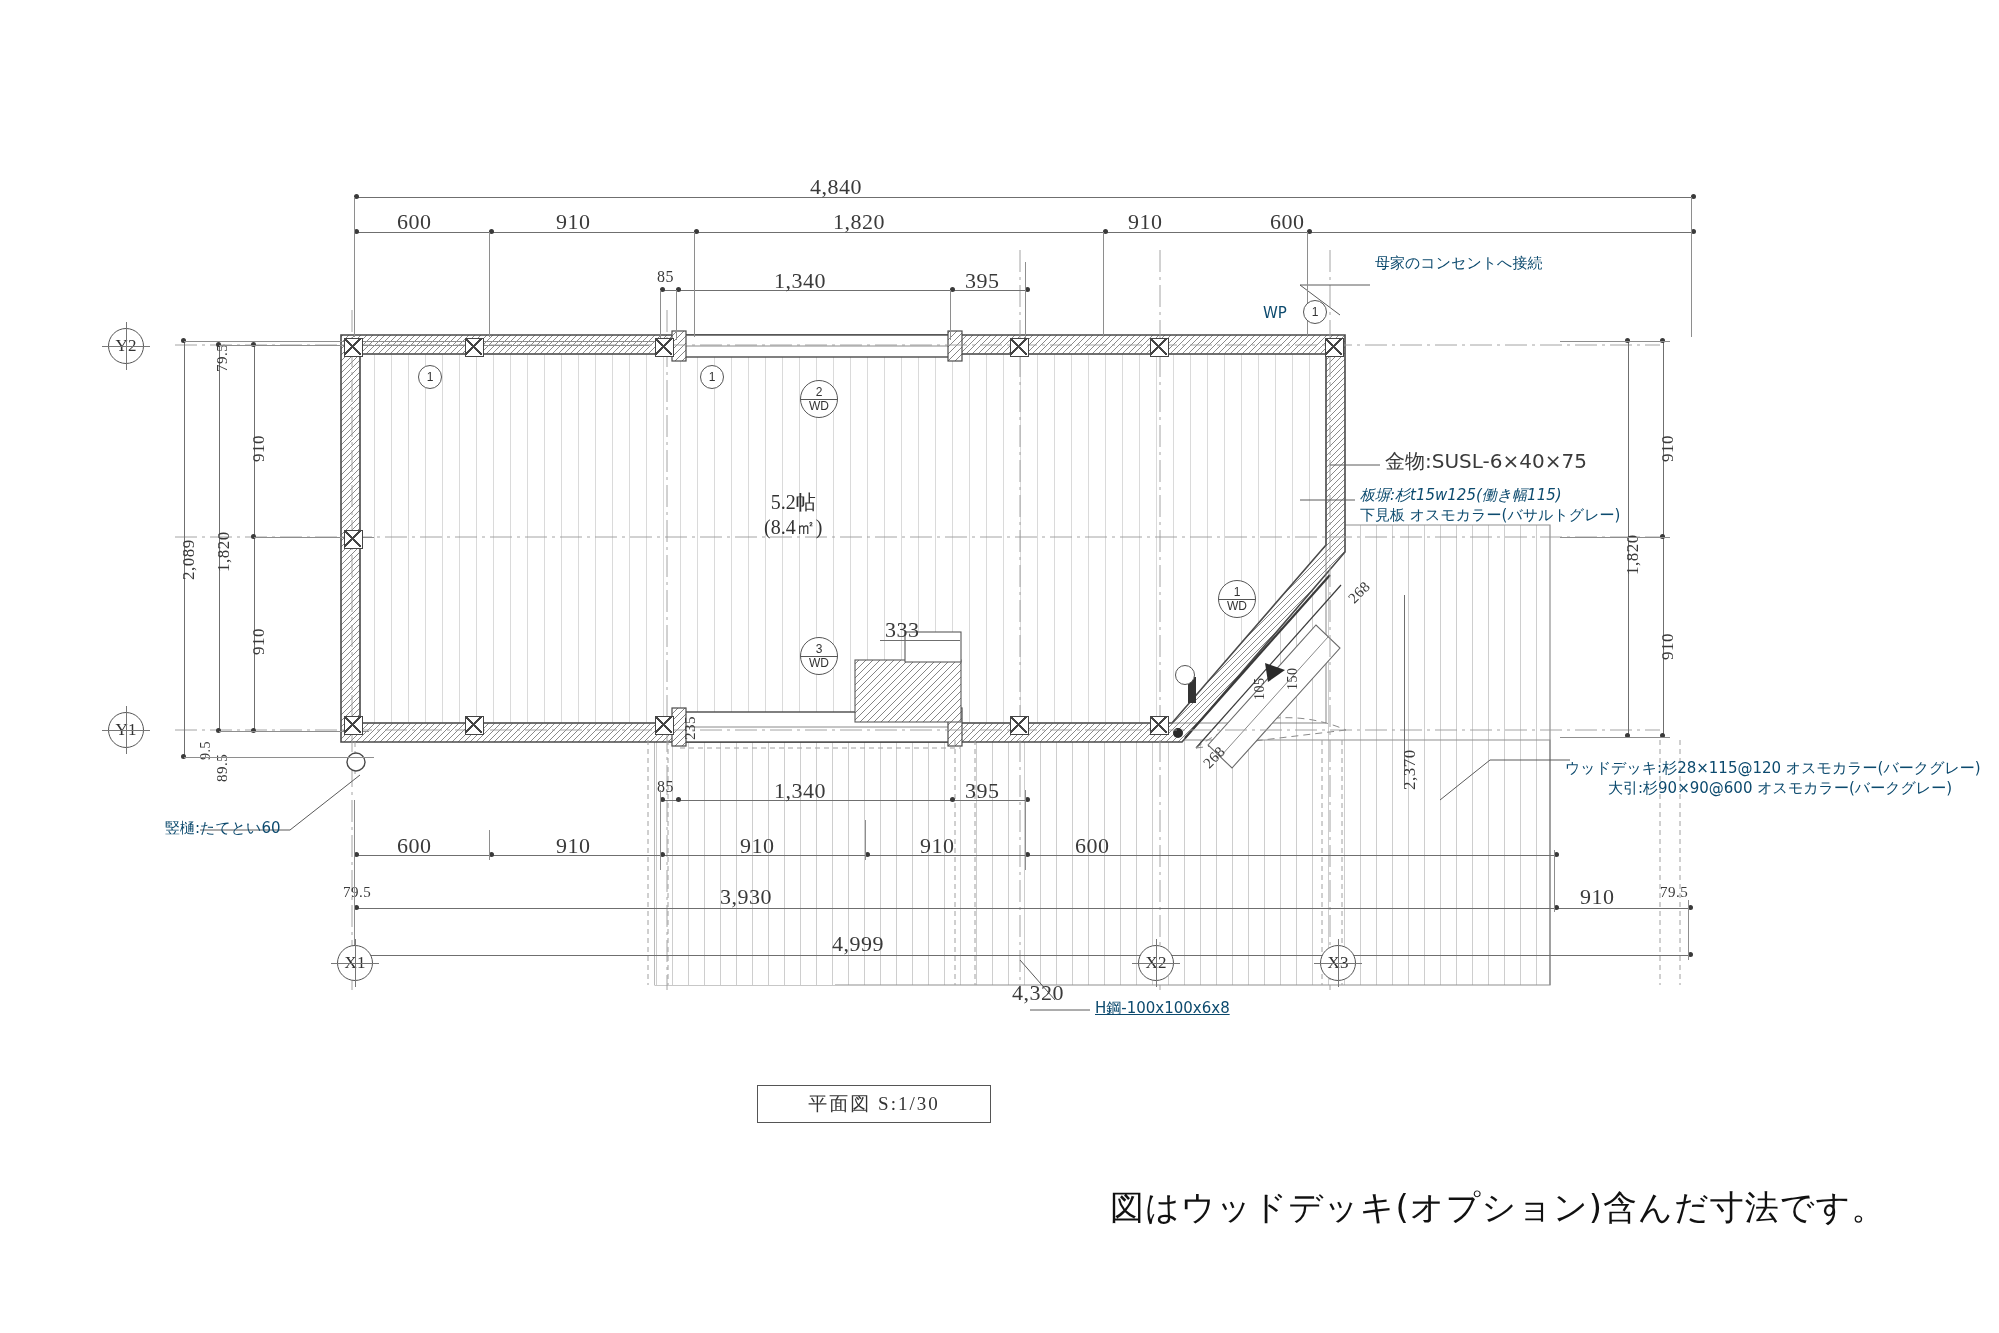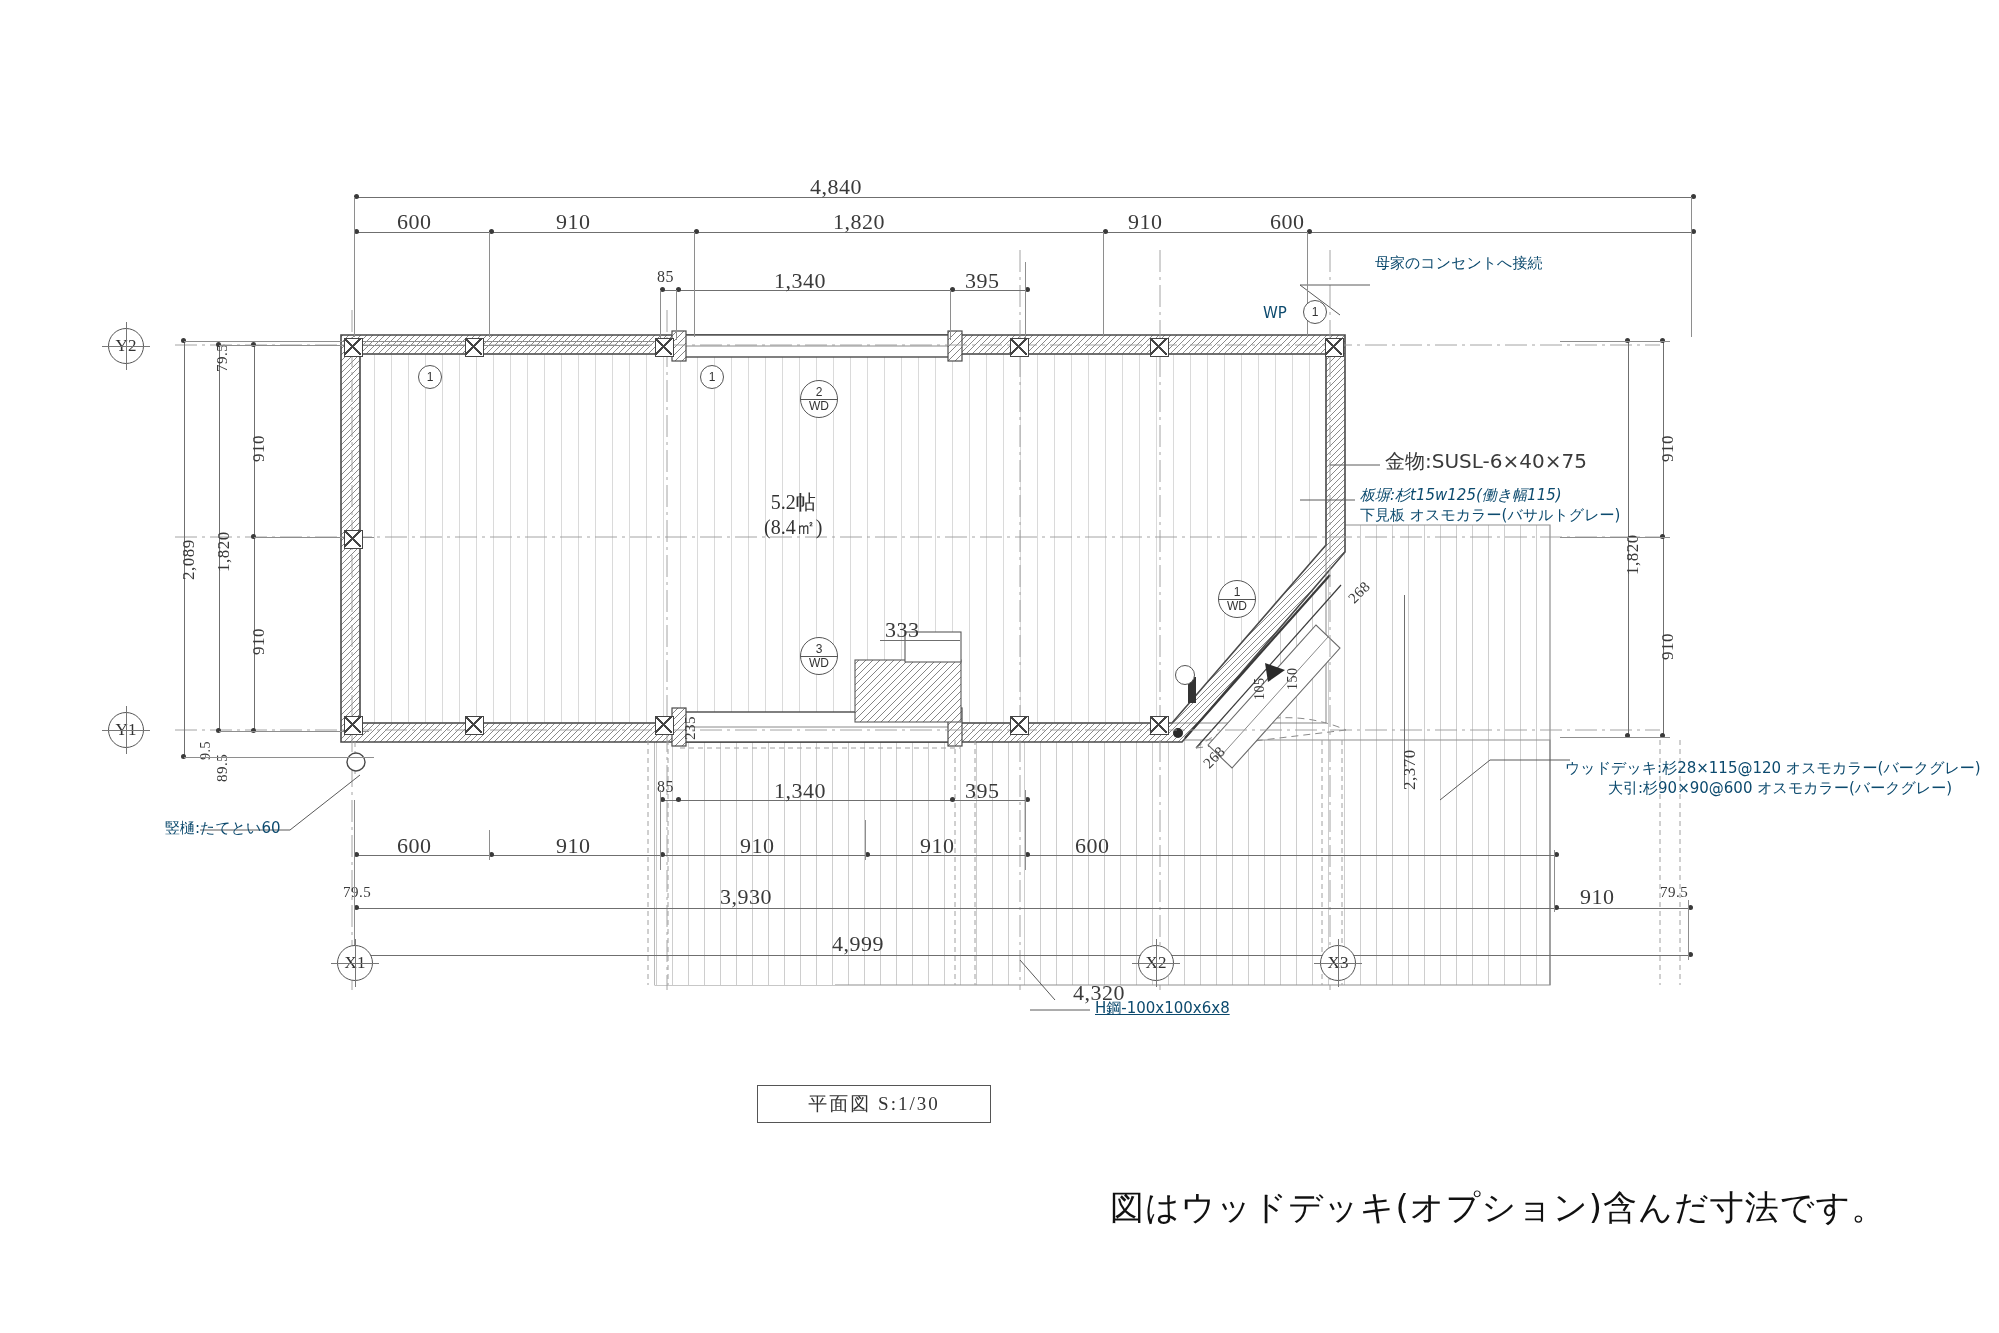--- a/index.html
+++ b/index.html
@@ -300,21 +300,21 @@
   <div class="dim" style="left:343px;top:884px;font-size:15px;">79.5</div>
   <div class="dim" style="left:720px;top:884px;">3,930</div>
   <div class="dim" style="left:1580px;top:884px;">910</div>
   <div class="dim" style="left:1660px;top:884px;font-size:15px;">79.5</div>
 
   <div class="hline" style="left:357px;top:955px;width:1334px;"></div>
   <div class="tick" style="left:354px;top:952px;"></div>
   <div class="tick" style="left:1688px;top:952px;"></div>
   <div class="dim" style="left:820px;top:931px;margin-left:12px;">4,999</div>
 
-  <div class="dim" style="left:1073px;top:980px;">4,320</div>
+  <div class="dim" style="left:1012px;top:980px;">4,320</div>
 
   <div class="ext" style="left:354px;top:800px;height:160px;"></div>
   <div class="ext" style="left:489px;top:830px;height:30px;"></div>
   <div class="ext" style="left:660px;top:790px;height:80px;"></div>
   <div class="ext" style="left:865px;top:820px;height:40px;"></div>
   <div class="ext" style="left:1025px;top:790px;height:80px;"></div>
   <div class="ext" style="left:1554px;top:850px;height:62px;"></div>
   <div class="ext" style="left:1688px;top:900px;height:60px;"></div>
 </div>
 

